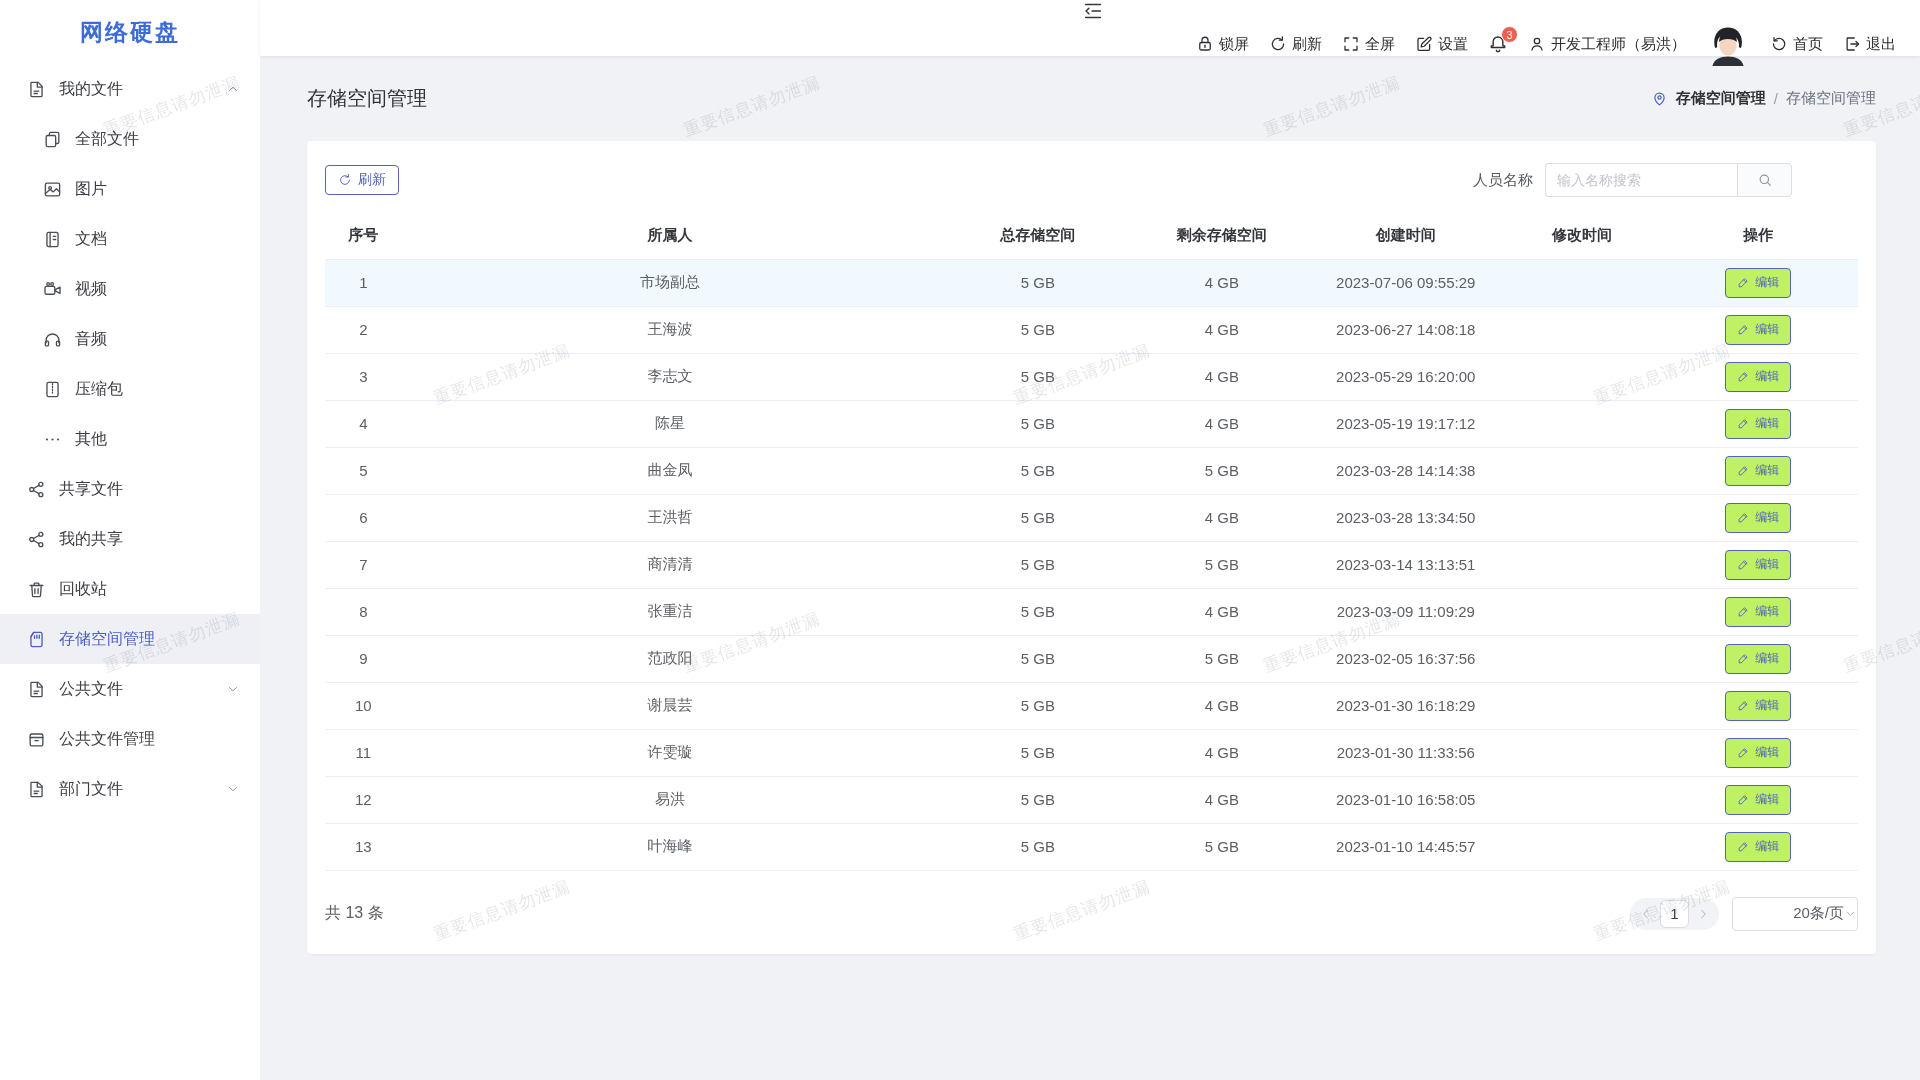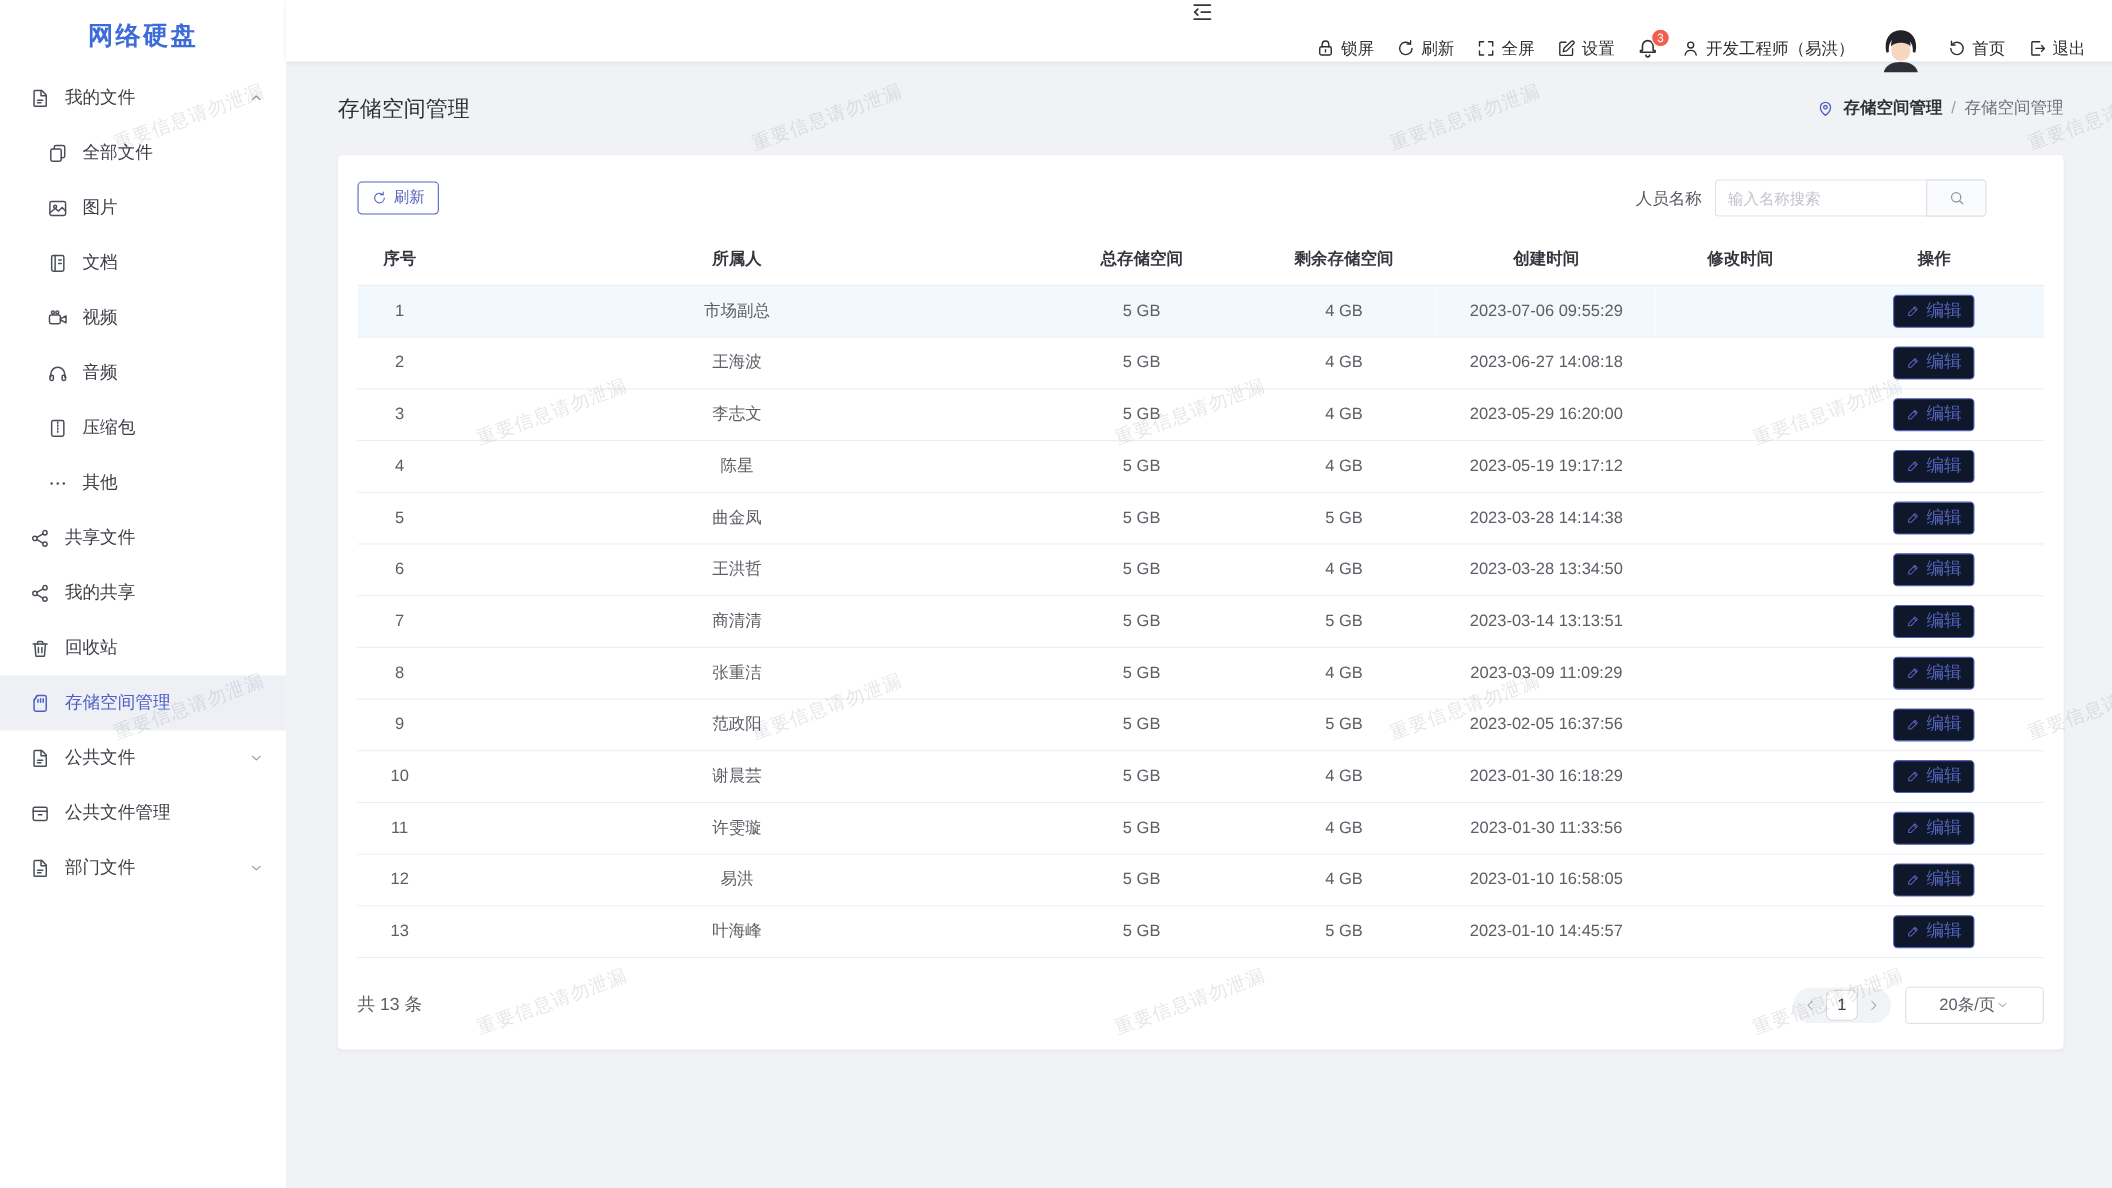--- a/index.html
+++ b/index.html
@@ -45,55 +45,55 @@
   .crumb-last { color:#6b7280; }
 
   
   .card { background:#fff; border-radius:4px; height:813px; padding:0 18px;
           box-shadow:0 1px 3px rgba(0,0,0,.05); }
   .toolbar { display:flex; align-items:center; justify-content:space-between; padding-top:22px; }
   .btn-outline { display:inline-flex; align-items:center; gap:6px; height:30px; padding:0 12px;
                  border:1px solid #5464bc; color:#5464bc; background:#fff; border-radius:4px;
                  font-size:14px; cursor:pointer; font-family:inherit; }
   .btn-outline .icon { width:14px; height:14px; }
-  .search-group { display:flex; align-items:center; margin-right:52px;justify-content:space-between; }
+  .search-group { display:flex; align-items:center; margin-right:66px;justify-content:space-between; }
   .search-label { font-size:15px; color:#55585e; margin-right:12px; white-space:nowrap; }
   .search-input { width:192px; height:34px; border:1px solid #dcdfe6; border-right:none;
                   border-radius:4px 0 0 4px; padding:0 11px; font-size:14px; color:#606266;
                   outline:none; font-family:inherit; }
   .search-input::placeholder { color:#c0c4cc; }
   .search-btn { width:55px; height:34px; border:1px solid #dcdfe6; background:#fafbfd;
                 border-radius:0 4px 4px 0; display:flex; align-items:center; justify-content:center;
                 cursor:pointer; color:#8f949c; }
   .search-btn .icon { width:16px; height:16px; }
 
   
   table { width:100%; border-collapse:collapse; margin-top:16px; table-layout:fixed; }
   thead th { height:46px; color:#33363c; font-weight:700; font-size:15px;
              border-bottom:1px solid #ebeef5; text-align:center; }
   tbody td { height:47px; color:#5c6066; font-size:15px; border-bottom:1px solid #ebeef5;
              text-align:center; overflow:hidden; white-space:nowrap; }
   tbody tr:first-child { background:#f1f8fe; }
   .edit-btn { display:inline-flex; align-items:center; gap:5px; height:30px; padding:0 11px;
-              border:1px solid #5464bc; color:#5464bc; background:#0f172a; border-radius:4px;
-              font-size:16px; cursor:pointer; font-family:inherit; }
+              border:1px solid #5464bc; color:#5464bc; background:#bef264; border-radius:4px;
+              font-size:12px; cursor:pointer; font-family:inherit; }
   .edit-btn .icon { width:13px; height:13px; }
 
   
   .table-footer { display:flex; align-items:center; justify-content:space-between; margin-top:26px; }
   .total-text { font-size:16px; color:#5c6066; }
   .pager { display:flex; align-items:center; gap:13px; }
   .pager-pill { display:flex; align-items:center; gap:7px; background:#f2f3f6; border-radius:16px;
                 height:32px; padding:0 9px; }
   .pager-arrow { width:14px; height:14px; color:#a7adb5; cursor:pointer; }
   .page-box { width:29px; height:28px; background:#fff; border:1px solid #d9dce3; border-radius:6px;
               display:flex; align-items:center; justify-content:center; font-size:15px;
               color:#3a3f47; cursor:pointer; }
   .size-select { height:34px; width:126px; border:1px solid #dcdfe6; border-radius:4px; background:#fff;
-                 display:flex; align-items:center; justify-content:center; padding:0 0;
+                 display:flex; align-items:center; justify-content:flex-end; padding:0 0;
                  font-size:15px; color:#5c6066; cursor:pointer; }
   .size-select .icon { width:13px; height:13px; color:#a7adb5; }
 
   
   .wm-layer { position:absolute; inset:0; overflow:hidden; pointer-events:none; z-index:10; }
   .wm-tile { position:absolute; font-size:17px; color:rgba(88,96,110,0.15);
              transform:rotate(-20deg); white-space:nowrap; letter-spacing:1px; }
 
   .icon { display:inline-flex; }
   .icon svg { width:100%; height:100%; }

